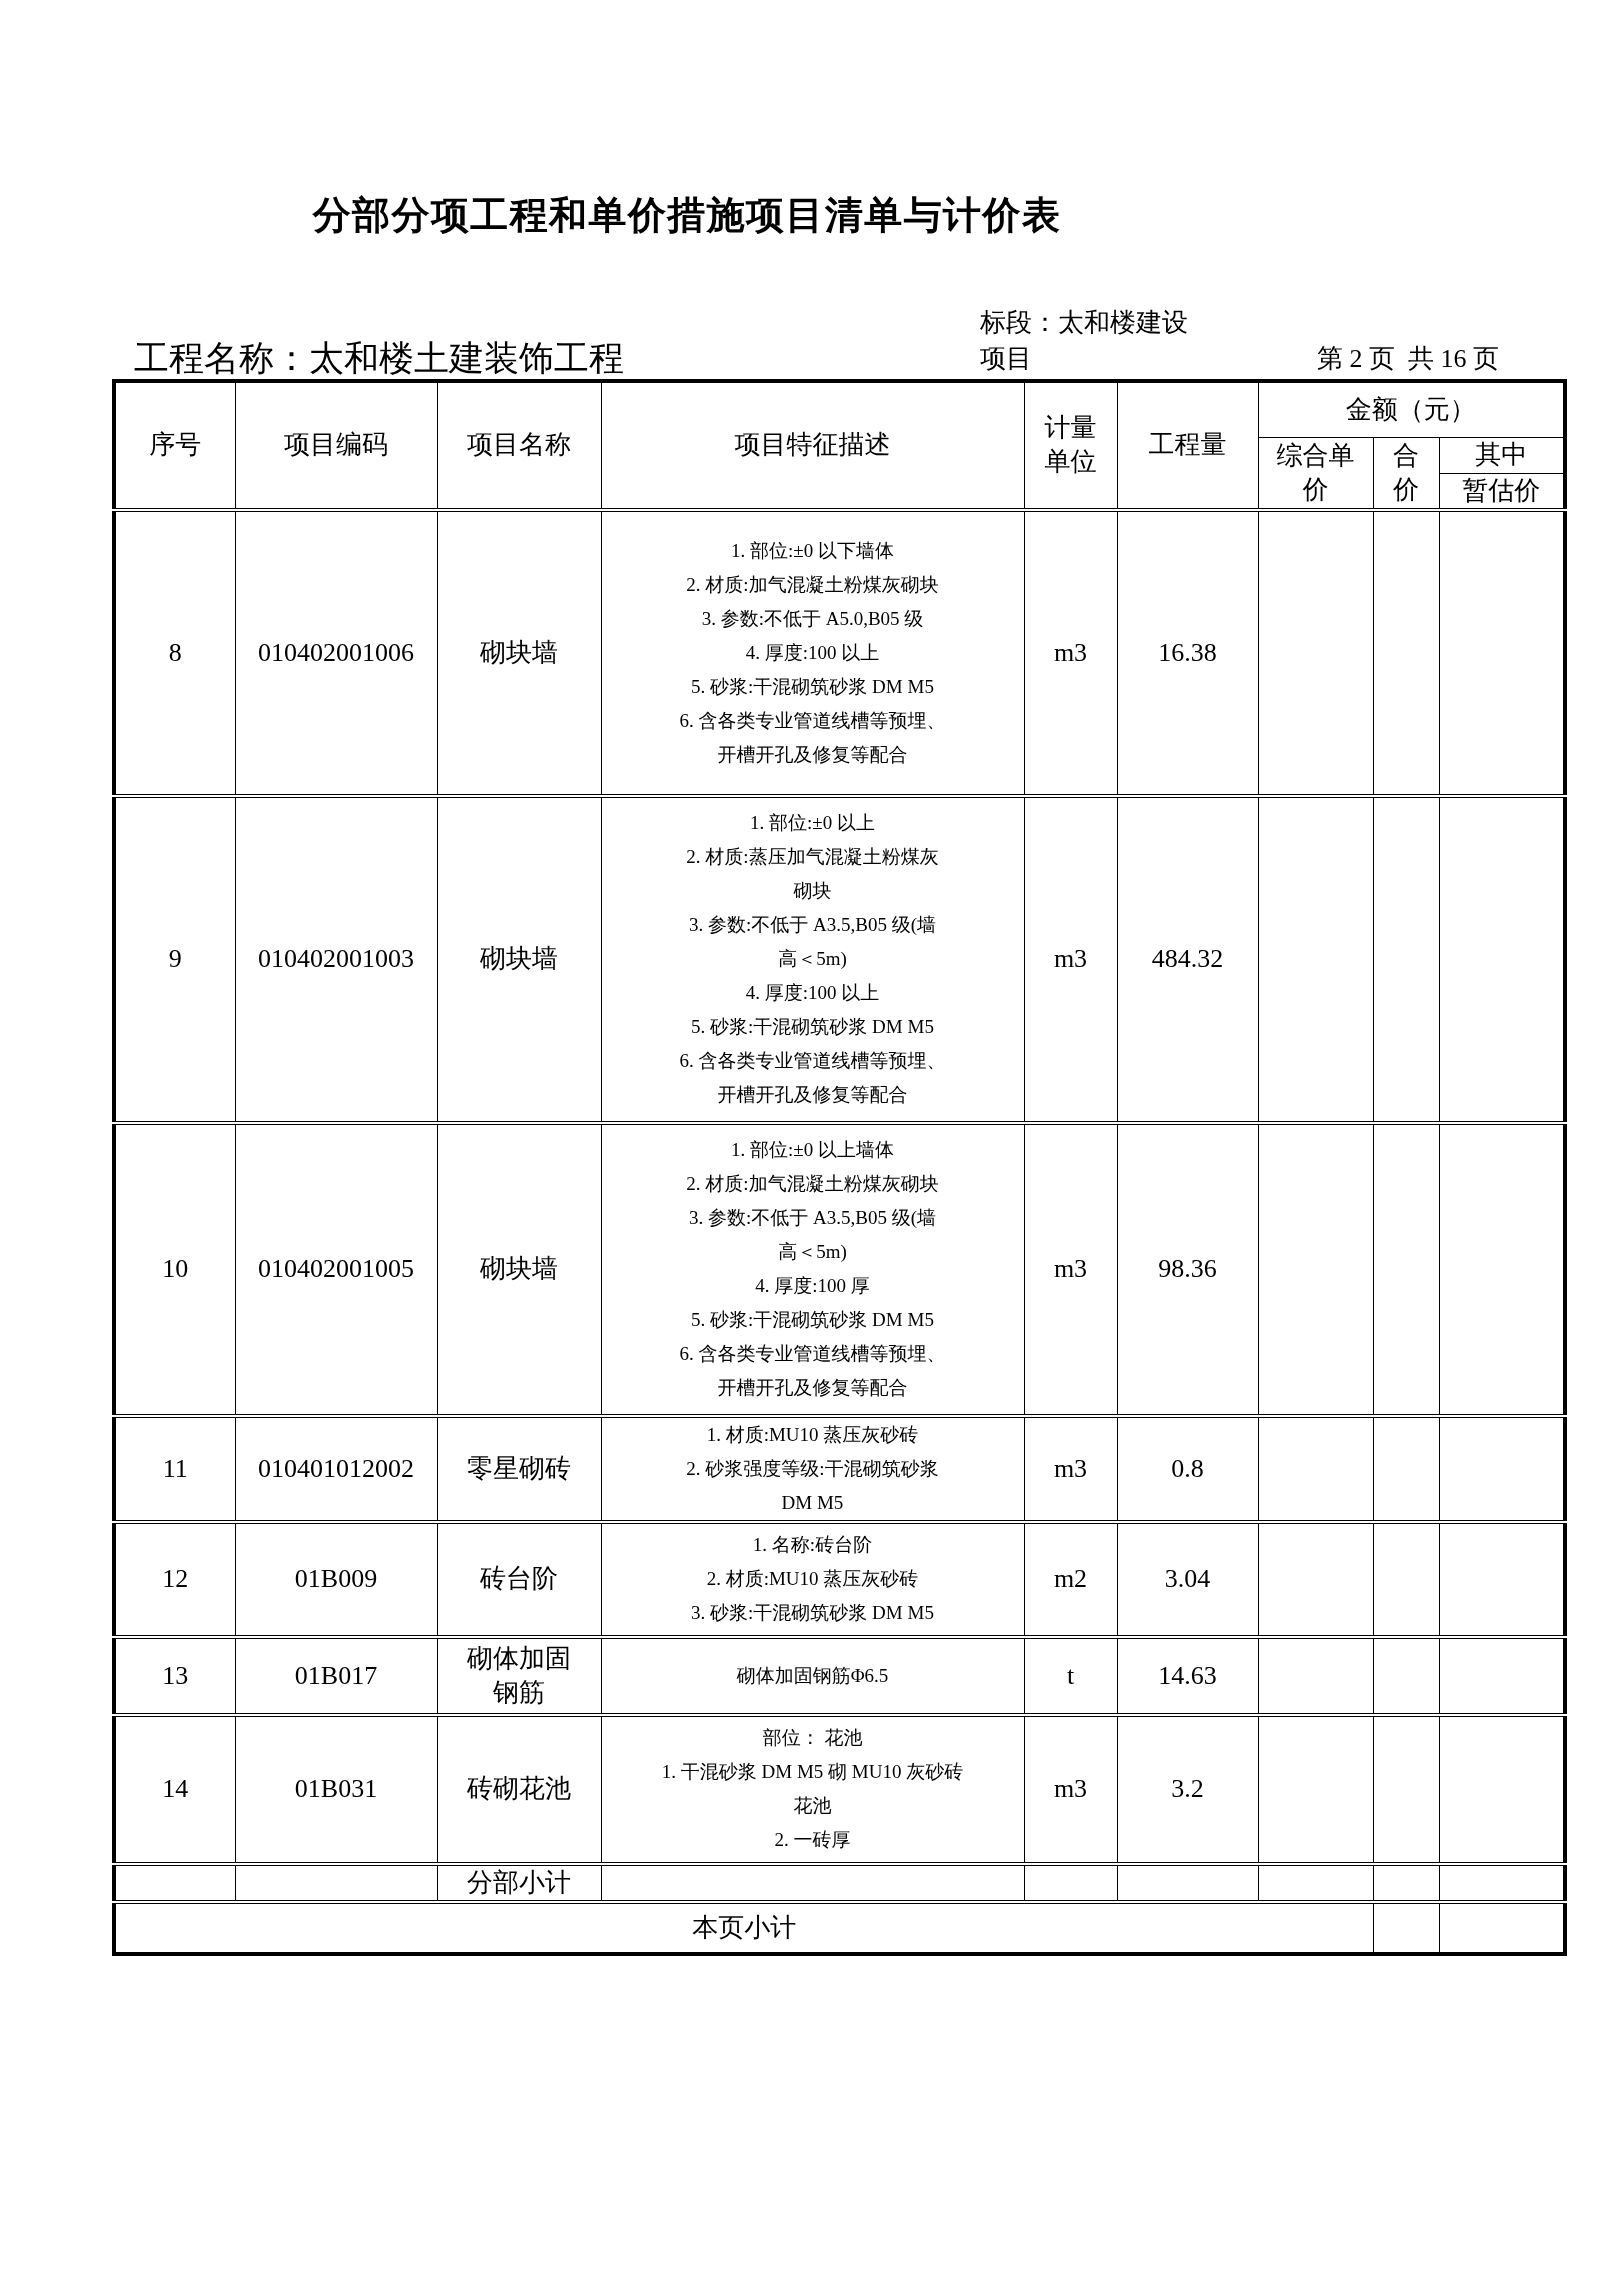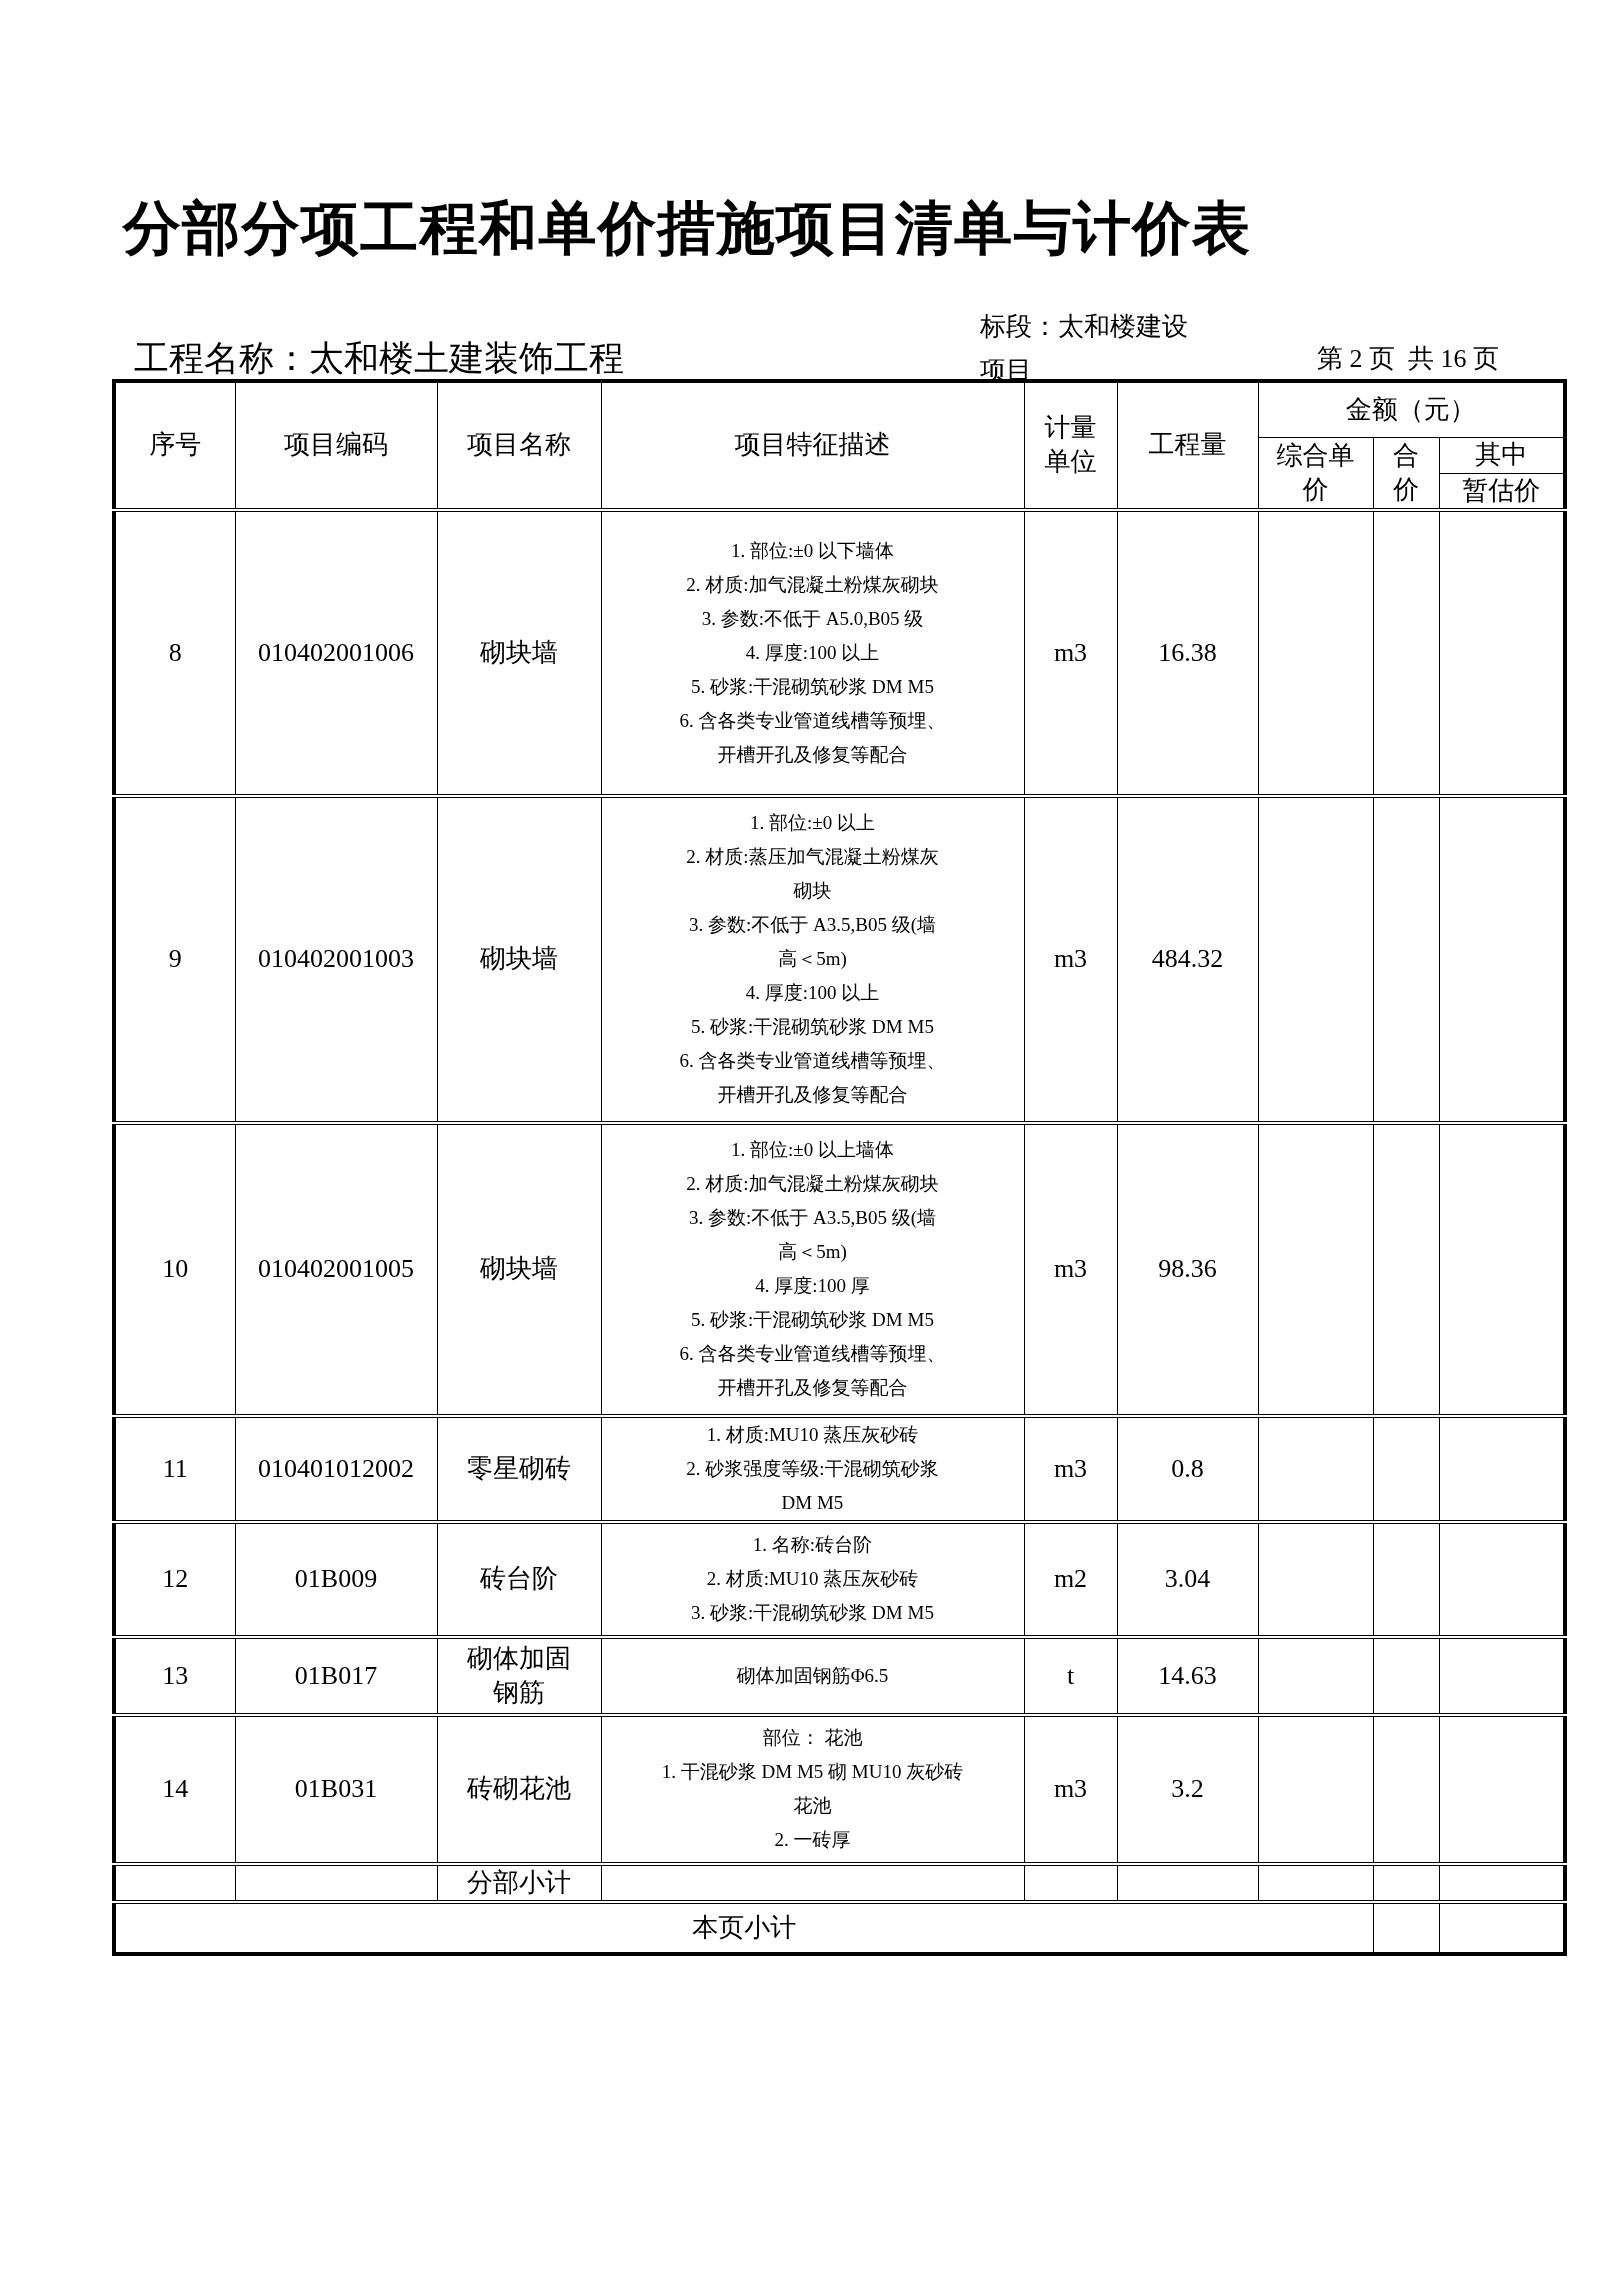--- a/index.html
+++ b/index.html
@@ -6,27 +6,27 @@
   .page{
     position:relative;
     width:1623px;height:2295px;
     background:#ffffff;
     font-family:"Liberation Serif","DejaVu Serif",serif;
     color:#000;
   }
   .doc-title{
     position:absolute;top:190px;left:0;width:1374px;
     text-align:center;
-    font-size:58px;font-weight:900;
+    font-size:38px;font-weight:900;
     letter-spacing:1.4px;
     white-space:nowrap;
   }
   .section-info{
     position:absolute;left:980px;top:305px;
-    font-size:26px;line-height:44px;
+    font-size:26px;line-height:36px;
     white-space:pre-line;
   }
   .project-name{
     position:absolute;left:134px;top:342px;
     font-size:35px;line-height:33px;
     white-space:pre;
   }
   .page-indicator{
     position:absolute;left:1297px;top:342px;
     font-size:26px;line-height:33px;

